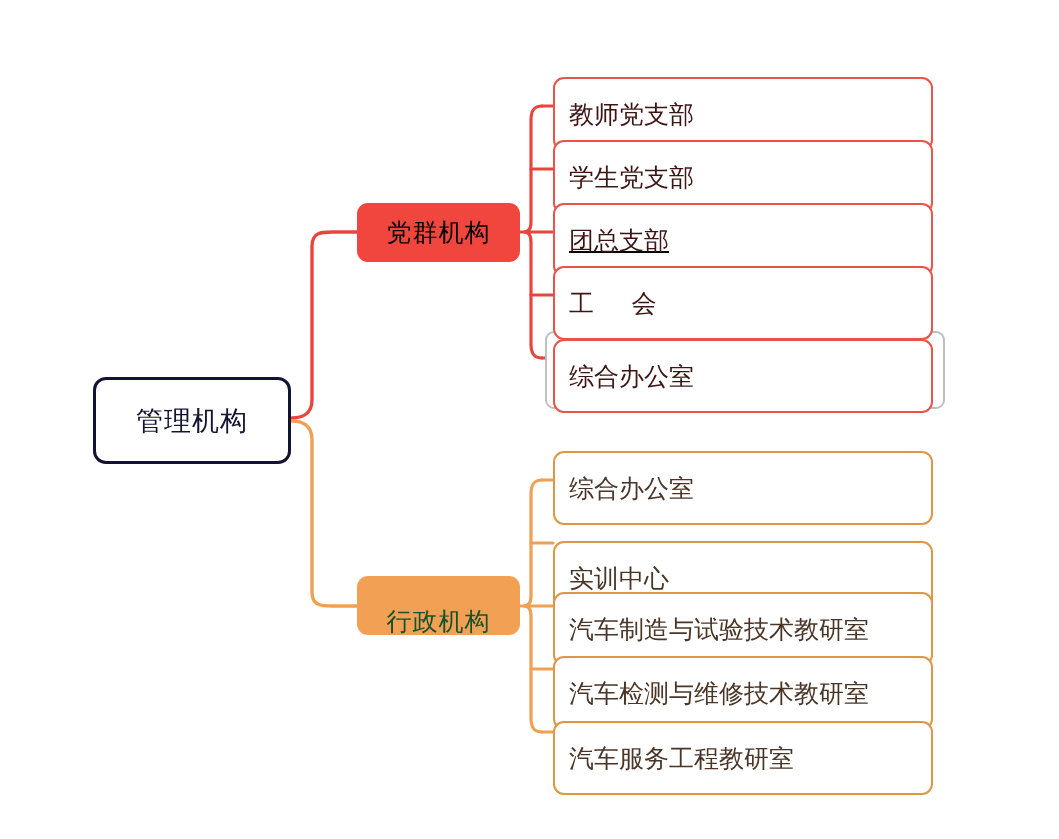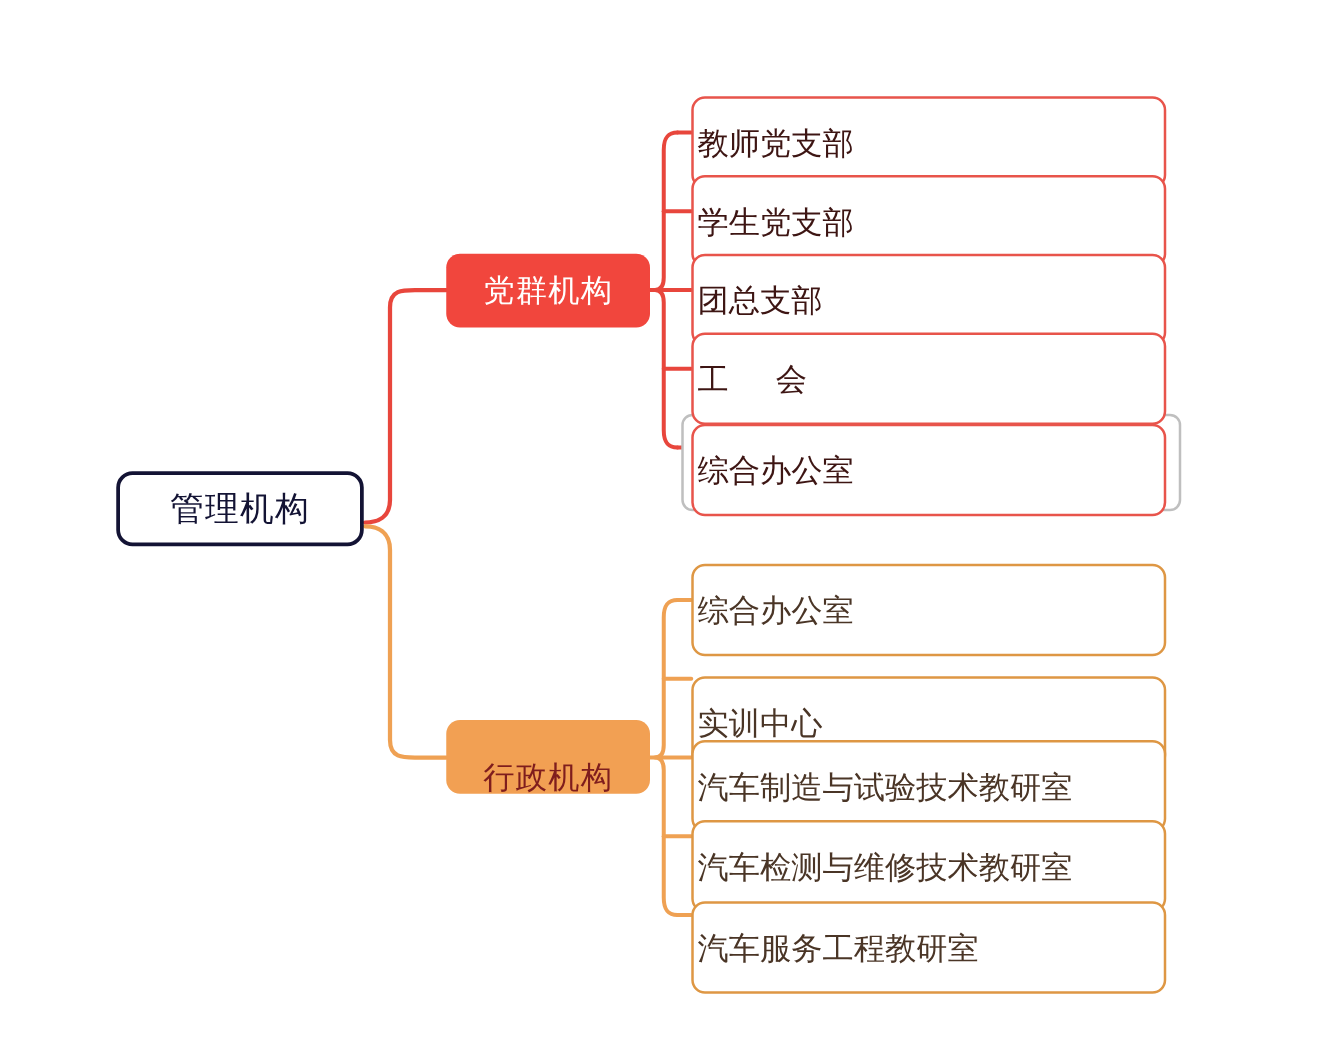--- a/index.html
+++ b/index.html
@@ -9,39 +9,39 @@
     font-family:"Liberation Sans","DejaVu Sans",sans-serif;
     overflow:hidden;
   }
   #canvas{position:relative;width:1059px;height:839px;}
   #wires{position:absolute;left:0;top:0;width:1059px;height:839px;pointer-events:none;}
 
   .node{position:absolute;box-sizing:border-box;display:flex;align-items:center;}
 
   
   .root{
-    left:93px;top:377px;width:198px;height:60px;
+    left:93px;top:377px;width:198px;height:87px;
     border:3px solid #131334;border-radius:13px;background:#fff;
     justify-content:center;
   }
   .root .txt{font-size:27px;color:#131334;letter-spacing:1px;}
 
   
   .branch{border-radius:11px;justify-content:center;}
   .branch .txt{font-size:25px;letter-spacing:1px;}
   .branch-red{left:357px;top:203px;width:163px;height:59px;background:#F1463D;}
-  .branch-red .txt{color:#ffffff;}
+  .branch-red .txt{color:#000000;}
   .branch-orange{left:357px;top:576px;width:163px;height:59px;background:#F2A053;}
-  .branch-orange .txt{color:#7f1d1d;margin-top:31px;}
+  .branch-orange .txt{color:#14532d;margin-top:31px;}
 
   
   .leaf{
     left:553px;width:380px;height:74px;
     background:#fff;border-radius:11px;border:2px solid;
-    padding-left:3px;
+    padding-left:14px;
   }
   .leaf .txt{font-size:25px;white-space:pre;}
   .leaf-red{border-color:#E8544B;}
   .leaf-red .txt{color:#3D1513;}
   .leaf-orange{border-color:#DE9744;}
   .leaf-orange .txt{color:#4A3526;}
 
   
   .selring{
     position:absolute;left:545px;width:396px;height:74px;
@@ -89,21 +89,21 @@
   </div>
 
   <div class="selring" style="top:331px;"></div>
 
   <div class="node leaf leaf-red" style="top:77px;">
     <span class="txt">教师党支部</span>
   </div>
   <div class="node leaf leaf-red" style="top:140px;">
     <span class="txt">学生党支部</span>
   </div>
-  <div class="node leaf leaf-red" style="top:203px;">
+  <div class="node leaf leaf-red" style="top:203px;text-decoration:underline;">
     <span class="txt">团总支部</span>
   </div>
   <div class="node leaf leaf-red" style="top:266px;font-family:Liberation Serif, serif;">
     <span class="txt">工      会</span>
   </div>
   <div class="node leaf leaf-red" style="top:339px;">
     <span class="txt">综合办公室</span>
   </div>
 
   <div class="node branch branch-orange">

